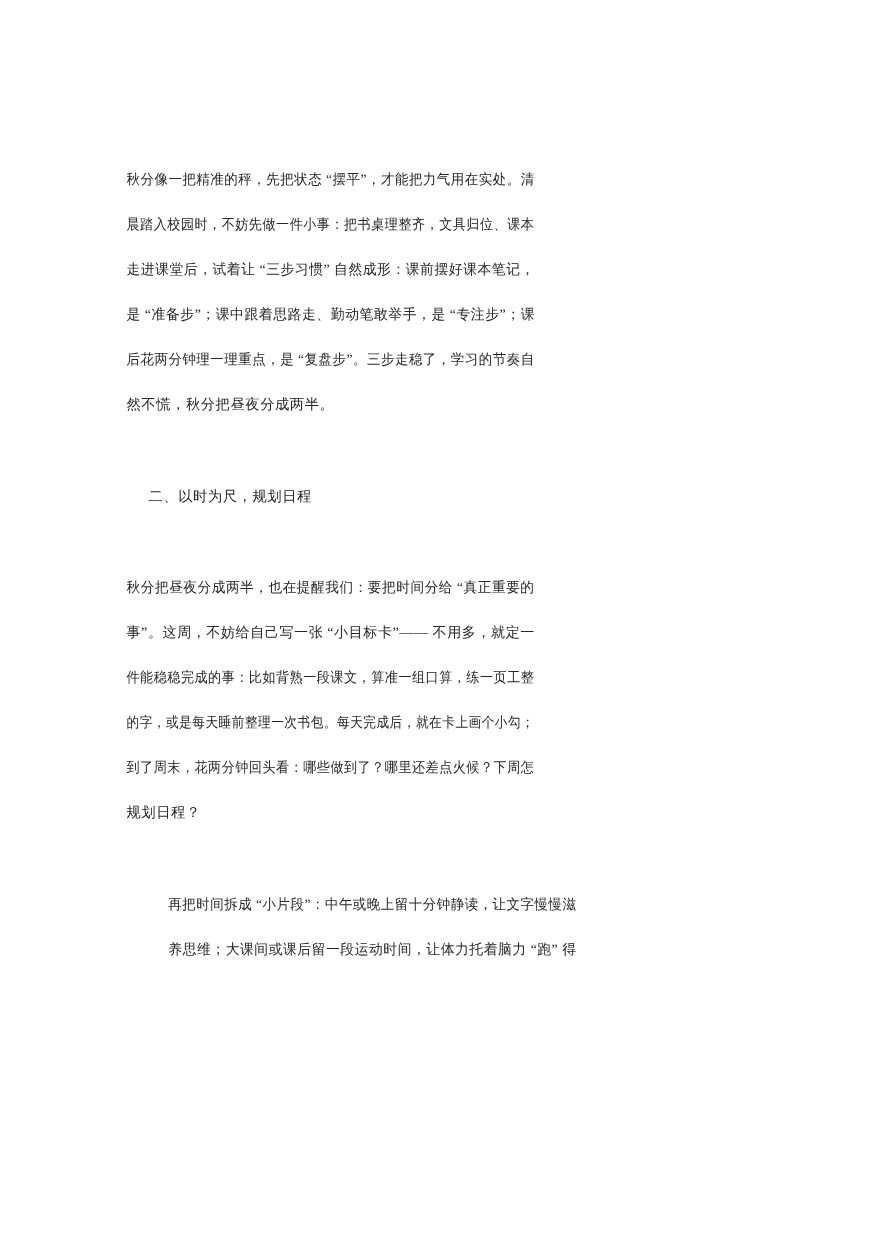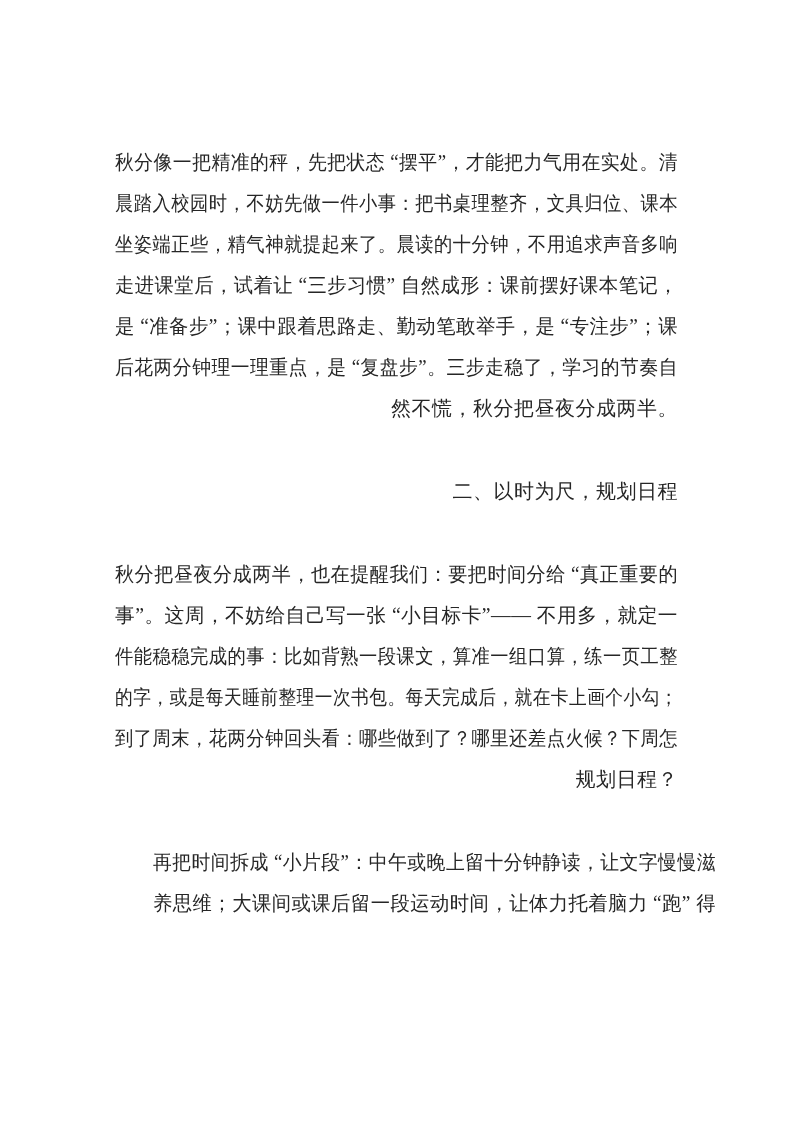--- a/index.html
+++ b/index.html
@@ -29,43 +29,42 @@
   .block {
     margin: 0 0 42px 0;
   }
   .block:last-child {
     margin-bottom: 0;
     margin-left: 38px;
   }
   .line {
     height: 41px;
     line-height: 41px;
-    font-size: 20px;
+    font-size: 13px;
     white-space: nowrap;
-    text-align: right;
   }
   .line-inner {
     display: inline-block;
     white-space: nowrap;
     transform-origin: 0 50%;
     letter-spacing: 0.5px;
   }
   .heading .line-inner {
     letter-spacing: 0.5px;
+    margin-left: 20px;
   }
 </style>
 </head>
 <body style="background: rgb(255, 255, 255);">
 
 <div class="page">
   <div class="doc" id="doc" style="color: rgb(38, 38, 38);">
       <div class="block">
         <div class="line"><span class="line-inner" style="transform: scaleX(0.941054);">秋分像一把精准的秤，先把状态 “摆平”，才能把力气用在实处。清</span></div>
         <div class="line"><span class="line-inner" style="transform: scaleX(0.915447);">晨踏入校园时，不妨先做一件小事：把书桌理整齐，文具归位、课本</span></div>
-        <div class="line"><span class="line-inner" style="transform: scaleX(0.915447);">坐姿端正些，精气神就提起来了。晨读的十分钟，不用追求声音多响</span></div>
         <div class="line"><span class="line-inner" style="transform: scaleX(0.965255);">走进课堂后，试着让 “三步习惯” 自然成形：课前摆好课本笔记，</span></div>
         <div class="line"><span class="line-inner" style="transform: scaleX(0.96816);">是 “准备步”；课中跟着思路走、勤动笔敢举手，是 “专注步”；课</span></div>
         <div class="line"><span class="line-inner" style="transform: scaleX(0.941054);">后花两分钟理一理重点，是 “复盘步”。三步走稳了，学习的节奏自</span></div>
         <div class="line"><span class="line-inner">然不慌，秋分把昼夜分成两半。</span></div>
       </div>
       <div class="block heading">
         <div class="line"><span class="line-inner">二、以时为尺，规划日程</span></div>
       </div>
       <div class="block">
         <div class="line"><span class="line-inner" style="transform: scaleX(0.956035);">秋分把昼夜分成两半，也在提醒我们：要把时间分给 “真正重要的</span></div>

